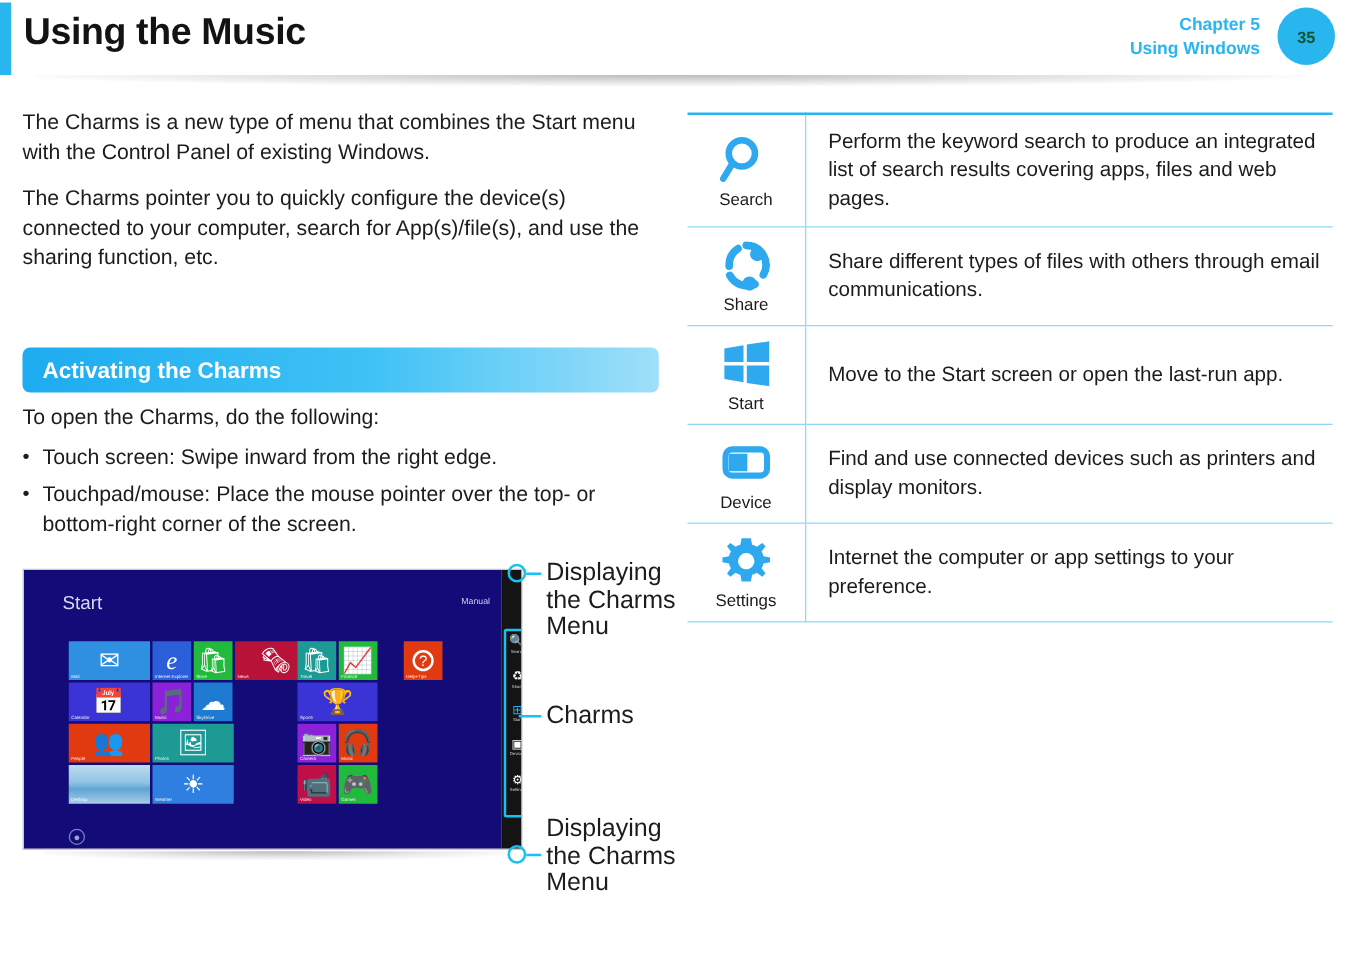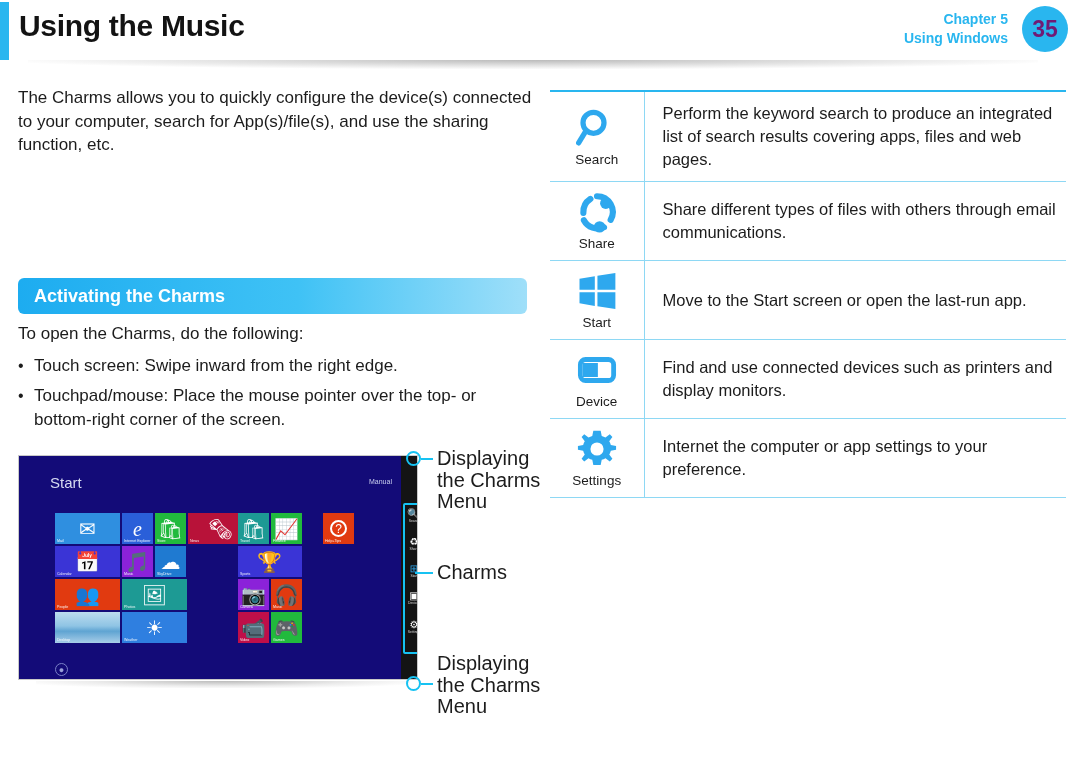--- a/index.html
+++ b/index.html
@@ -42,22 +42,22 @@
   #chapter-block .cline {
     font-size: 14px; font-weight: bold; color: #29b6ef;
     display: block;
     font-family: "Liberation Sans", sans-serif;
   }
   #page-number-badge {
     position: absolute; right: 12px; top: 6px;
     width: 46px; height: 46px;
     border-radius: 50%;
     background: #29b6ef;
-    color: #701a75;
-    font-size: 23px; font-weight: bold;
+    color: #14532d;
+    font-size: 13px; font-weight: bold;
     display: flex; align-items: center; justify-content: center;
   }
   #header-shadow {
     position: absolute; left: 28px; top: 60px;
     width: 1010px; height: 9px;
     background: radial-gradient(ellipse at 50% 0%, rgba(130,130,130,0.55) 0%, rgba(150,150,150,0.28) 42%, rgba(255,255,255,0) 75%);
   }
 
   
   #left-col {
@@ -244,21 +244,22 @@
     <div id="page-title">Using the Music</div>
     <div id="chapter-block">
       <span class="cline">Chapter 5</span>
       <span class="cline">Using Windows</span>
     </div>
     <div id="page-number-badge">35</div>
     <div id="header-shadow"></div>
   </div>
 
   <div id="left-col">
-    <p class="para">The Charms allows you to quickly configure the device(s) connected to your computer, search for App(s)/file(s), and use the sharing function, etc.</p>
+    <p class="para">The Charms is a new type of menu that combines the Start menu with the Control Panel of existing Windows.</p>
+    <p class="para">The Charms pointer you to quickly configure the device(s) connected to your computer, search for App(s)/file(s), and use the sharing function, etc.</p>
   </div>
 
   <div id="section-header">
     <span id="section-header-text">Activating the Charms</span>
   </div>
 
   <div id="intro-line">To open the Charms, do the following:</div>
 
   <div class="bullet-row" id="bullet-1">
     <span class="bullet-dot">•</span>

